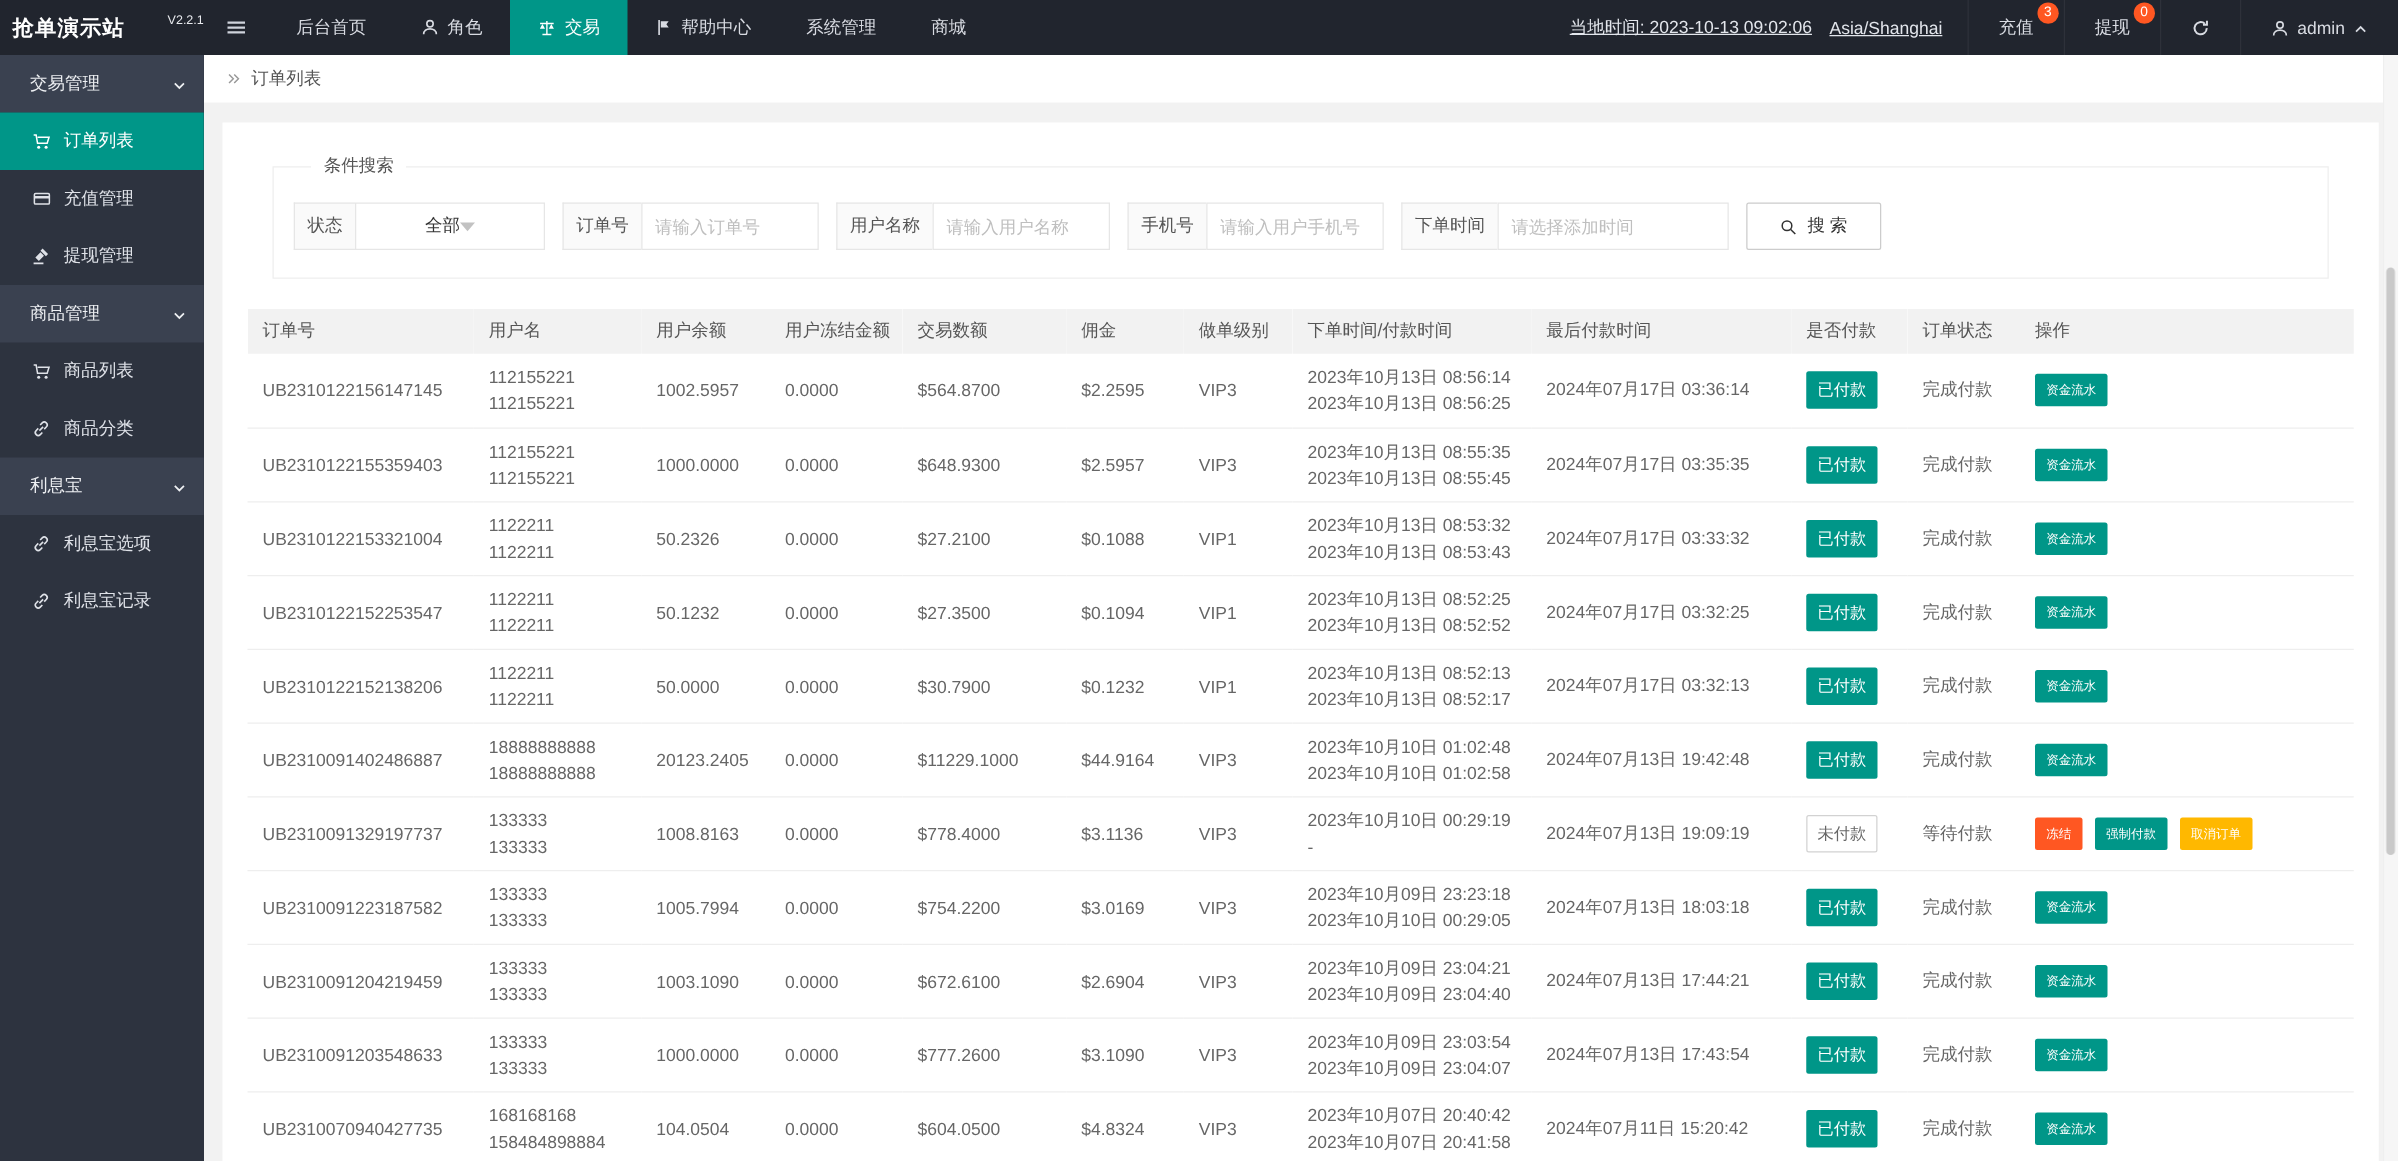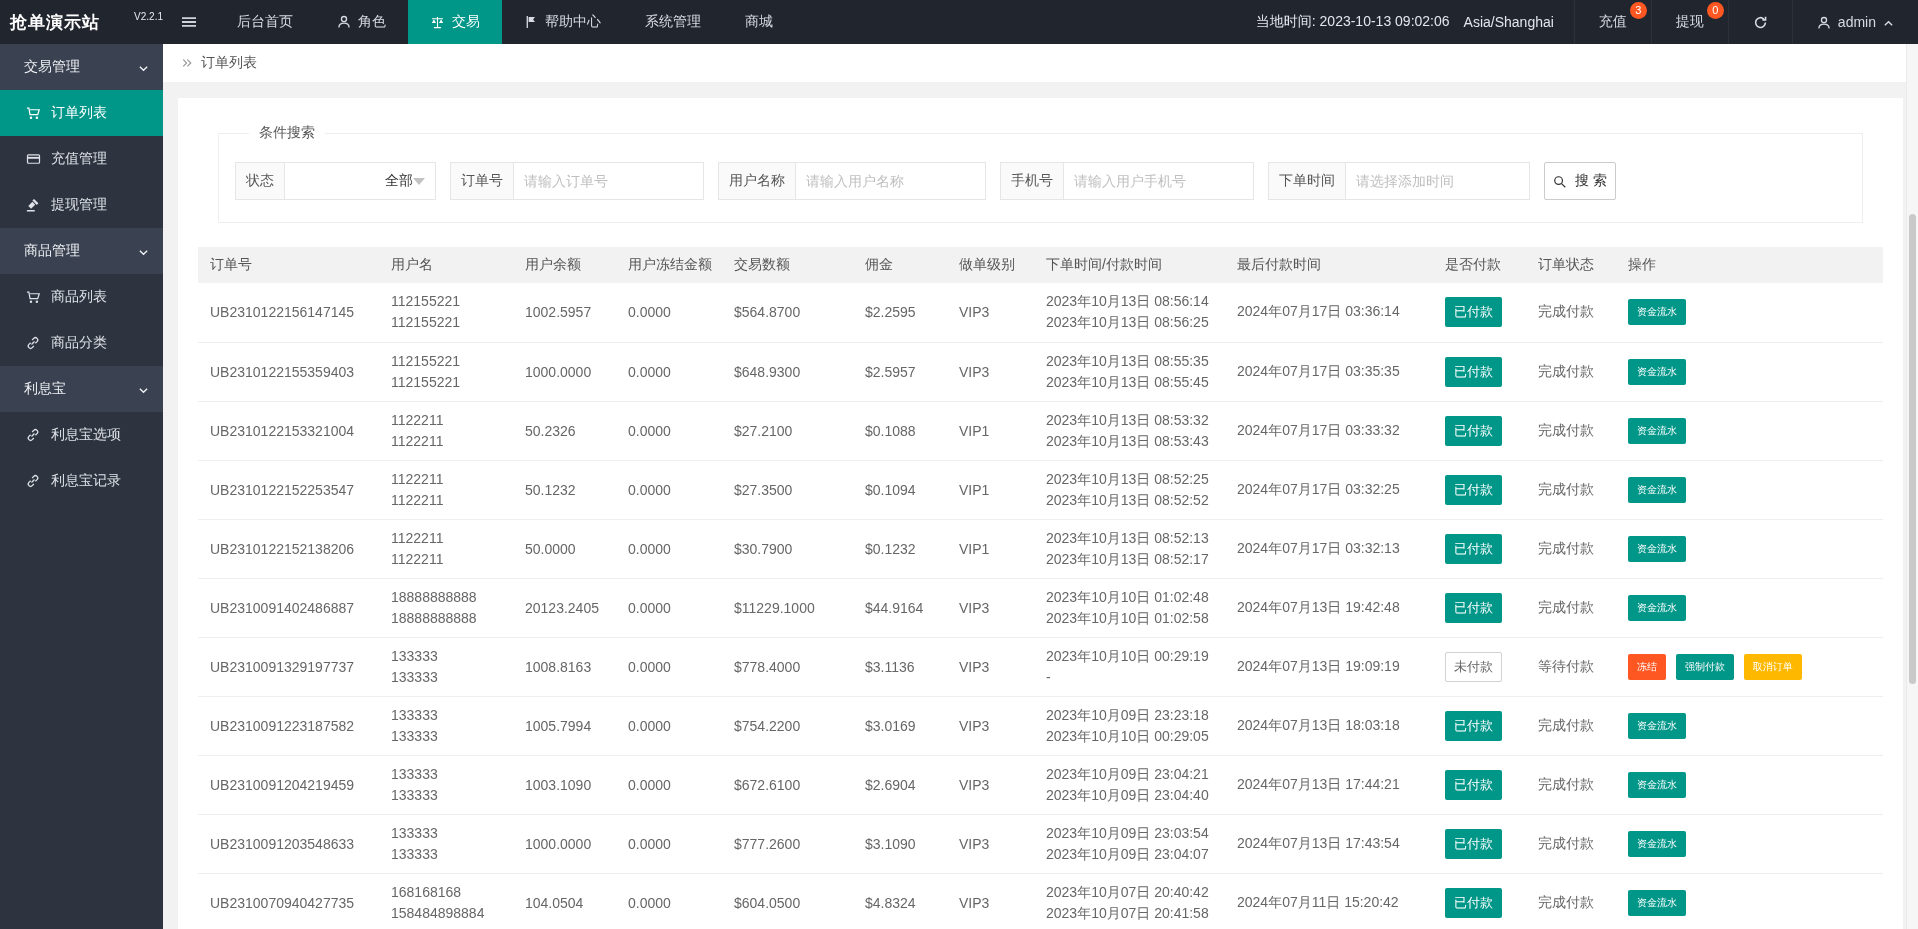--- a/index.html
+++ b/index.html
@@ -20,21 +20,21 @@
     display:flex; align-items:stretch; z-index:10; color:#d8dbe2; }
   .logo { width:163px; display:flex; align-items:center; justify-content:flex-end; color:#fff; white-space:nowrap;gap:31px; }
   .logo-title { font-size:17px; font-weight:bold; letter-spacing:1px; }
   .logo-ver { font-size:10px; color:#e8eaee; margin-left:3px; position:relative; top:-6px; font-weight:normal; }
   .nav-toggle { display:flex; align-items:center; padding:0 18px; cursor:pointer; color:#cfd3dc; }
   .topnav { display:flex; align-items:stretch; }
   .nav-item { display:flex; align-items:center; gap:7px; padding:0 22px; cursor:pointer; white-space:nowrap; }
   .nav-item.active { background: var(--teal); color:#fff; }
   .nav-icon { display:inline-flex; }
   .top-right { margin-left:auto; display:flex; align-items:stretch; }
-  .top-time { display:flex; align-items:center; gap:14px; padding:0 20px; color:#e3e6ec; }
+  .top-time { display:flex; align-items:center; gap:14px; padding:0 20px; color:#e3e6ec;text-decoration:underline; }
   .top-cell { display:flex; align-items:center; padding:0 24px; position:relative; cursor:pointer;
     border-left:1px solid rgba(255,255,255,.06); }
   .shortcut-label { position:relative; }
   .badge { position:absolute; top:-11px; right:-20px; min-width:17px; height:17px; line-height:17px;
     background:var(--red); color:#fff; font-size:11px; text-align:center; border-radius:9px; padding:0 4px; }
   .user-cell { gap:7px;justify-content:space-between; }
 
   
   .sidebar { position:fixed; top:44px; left:0; bottom:0; width:163px; background:var(--side); z-index:9; }
   .side-group-header { height:46px; display:flex; align-items:center; padding:0 14px 0 24px;
@@ -50,28 +50,28 @@
   .crumb-icon { color:#999; display:inline-flex; }
   .content { padding:16px 15px 0 15px; }
   .panel { background:#fff; min-height:820px; padding:20px 20px 0 20px; }
 
   fieldset.search-box { border:1px solid #eee; margin:6px 20px 24px 20px; padding:20px 16px 22px 16px; }
   fieldset.search-box legend { color:#555; padding:0 10px; margin-left:14px; font-size:14px; }
   .search-row { display:flex; align-items:center; gap:14px; flex-wrap:nowrap; }
   .field { display:inline-flex; align-items:stretch; height:38px; }
   .field-label { background:#fafafa; border:1px solid var(--border); border-right:none; display:flex;
     align-items:center; padding:0 10px; color:#555; white-space:nowrap;font-family:Liberation Mono, monospace; }
-  .field input { border:1px solid var(--border); height:38px; padding:0 10px; width:191px;
+  .field input { border:1px solid var(--border); height:38px; padding:0 10px; width:142px;
     font-size:14px; color:#333; outline:none; font-family:inherit; }
   .field input::placeholder { color:#bfbfbf; }
   .select { border:1px solid var(--border); width:152px; background:#fff; display:flex;
-    align-items:center; justify-content:flex-end; padding:0 10px; color:#333; cursor:pointer; }
+    align-items:center; justify-content:center; padding:0 10px; color:#333; cursor:pointer; }
   .select-caret { width:0; height:0; border-left:6px solid transparent; border-right:6px solid transparent;
     border-top:7px solid #c2c2c2; }
-  .search-btn { height:38px; background:#fff; border:1px solid #ccc; border-radius:2px; padding:0 8px;
+  .search-btn { height:38px; background:#fff; border:1px solid #ccc; border-radius:2px; padding:0 26px;
     display:inline-flex; align-items:center; gap:8px; color:#333; font-size:14px; cursor:pointer; font-family:inherit; }
 
   
   table.data-table { width:100%; border-collapse:collapse; table-layout:fixed; }
   .data-table th { background:#f2f2f2; color:#555; font-weight:normal; text-align:left;
     height:36px; padding:0 12px; white-space:nowrap; overflow:hidden; }
   .data-table td { height:59px; padding:6px 12px; border-bottom:1px solid #eee; color:#666;
     overflow:hidden; white-space:nowrap; }
   .two-line div { line-height:21px; }
   .pay { display:inline-block; padding:6px 9px; border-radius:2px; font-size:13px; }

